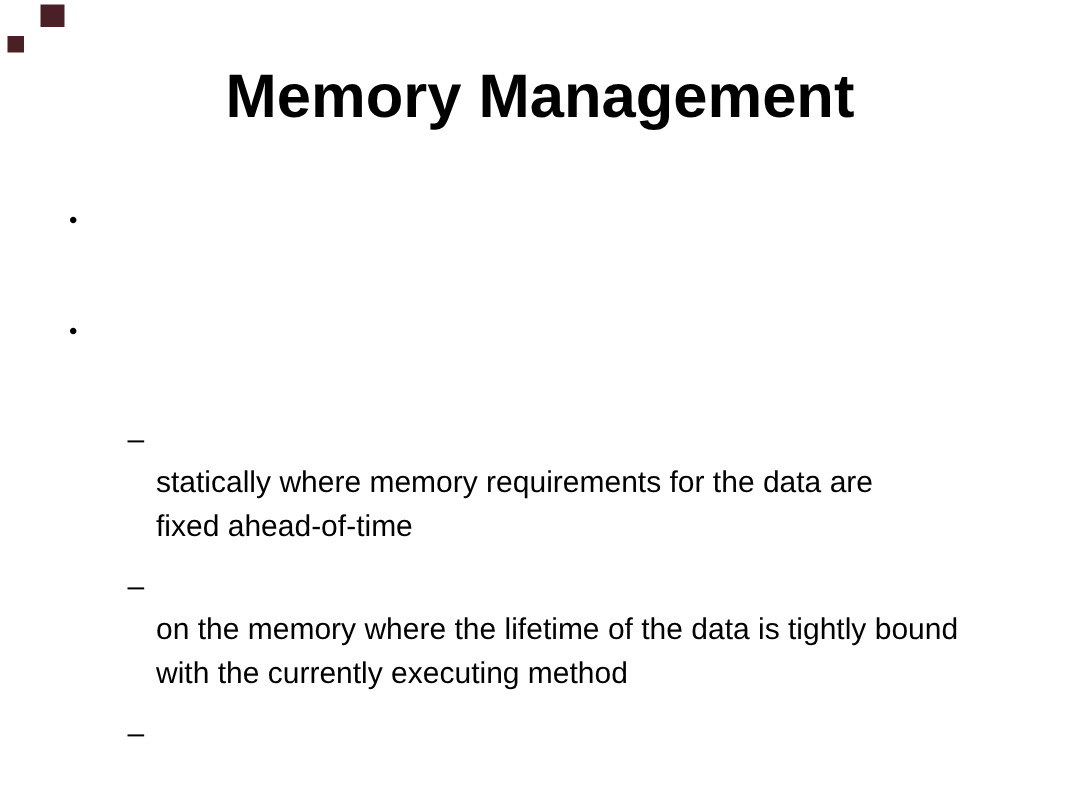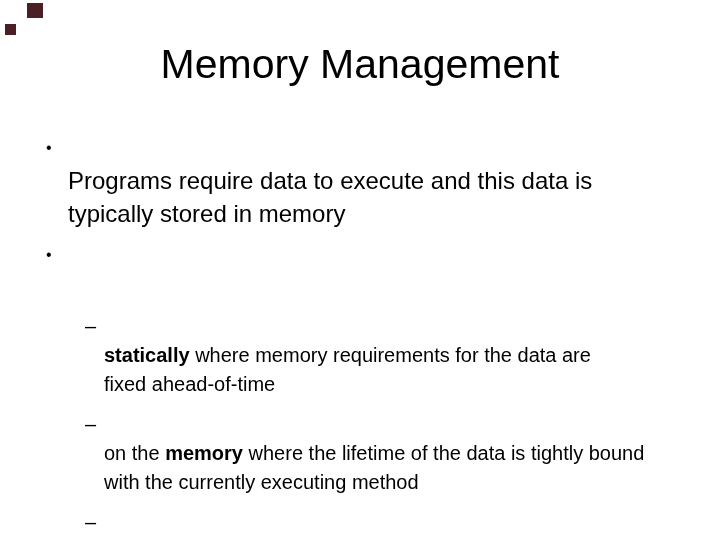--- a/index.html
+++ b/index.html
@@ -13,21 +13,21 @@
   }
   .decor-sq{position:absolute;}
   .decor-sq.large{left:27px;top:3px;width:16px;height:15px;}
   .decor-sq.small{left:5px;top:24px;width:11px;height:11px;}
   .title{
     position:absolute;
     top:40px;left:0;right:0;
     text-align:center;
     font-size:41px;
     line-height:48px;
-    font-weight:400;
+    font-weight:700;
     white-space:nowrap;
   }
   .body{
     position:absolute;
     left:40px;top:131px;right:24px;
   }
   .bullet{
     position:relative;
     padding-left:28px;
     font-size:24px;
@@ -45,37 +45,36 @@
     padding-left:19px;
     font-size:20px;
     line-height:29px;
     margin-bottom:11px;
     white-space:pre-line;
   }
   .sub .marker{
     position:absolute;left:0;top:0;
     font-size:20px;line-height:29px;
   }
-  .bold-term{font-weight:700;}
+  .bold-term{font-weight:400;}
 </style>
 </head>
 <body>
 
 <div class="slide">
 
   <div class="decor-sq large" style="background-color: rgb(74, 32, 38);"></div>
   <div class="decor-sq small" style="background-color: rgb(74, 32, 38);"></div>
 
   <div class="title">Memory Management</div>
 
   <div class="body">
 
     <div class="bullet">
-      <span class="marker">•</span><span>Programs require data to execute and this data is
-typically stored in memory</span>
+      <span class="marker">•</span>
     </div>
 
     <div class="bullet">
       <span class="marker">•</span>
     </div>
 
     <div class="sub-list">
 
       <div class="sub">
         <span class="marker">–</span><span></span><span class="bold-term">statically</span><span> where memory requirements for the data are

